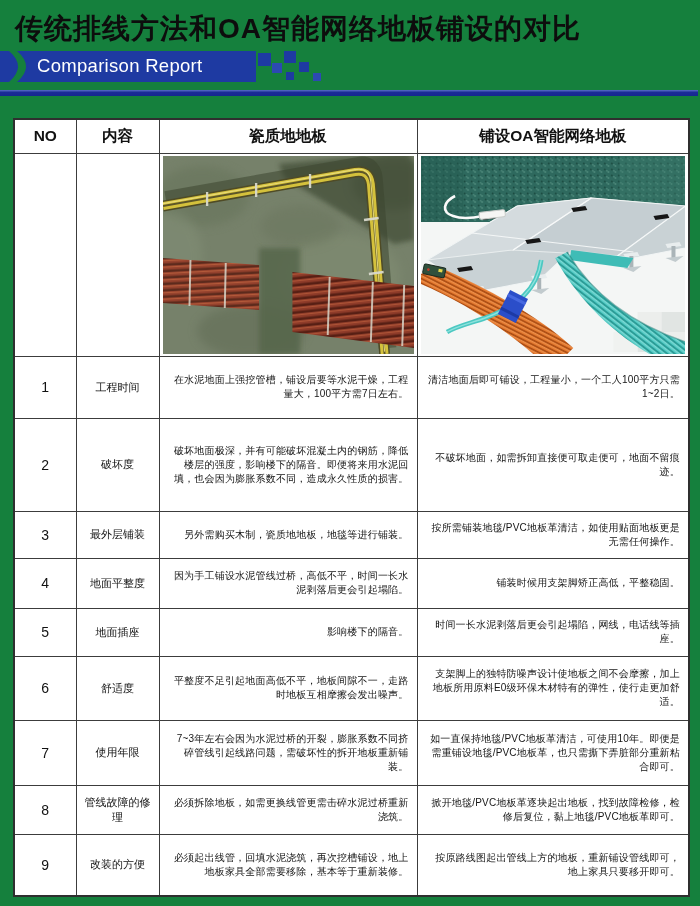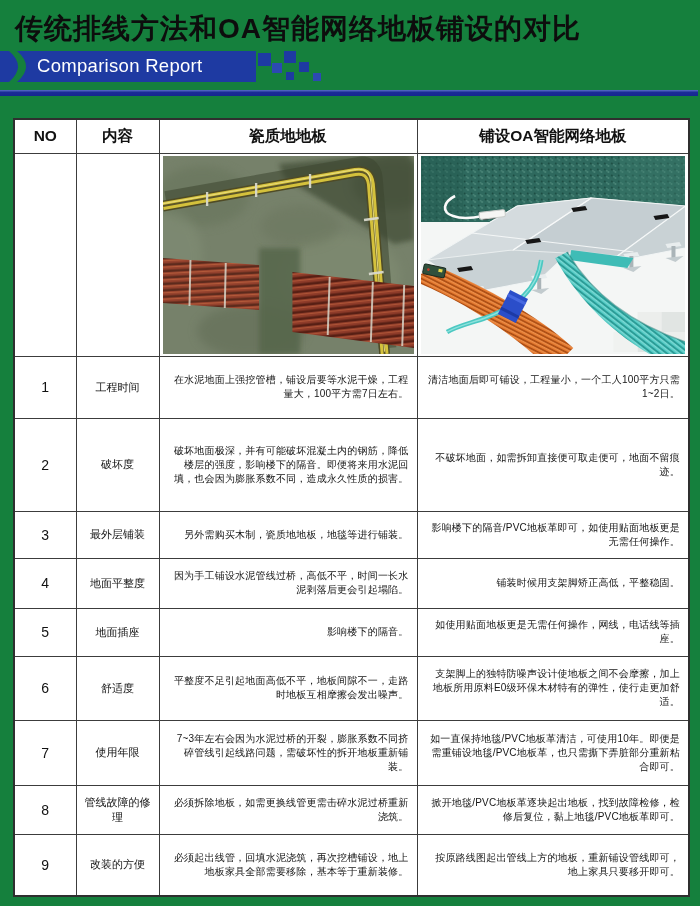--- a/index.html
+++ b/index.html
@@ -224,33 +224,33 @@
     <tr style="height:93px">
       <td class="no-cell">2</td>
       <td class="item-cell">破坏度</td>
       <td class="desc-cell">破坏地面极深，并有可能破坏混凝土内的钢筋，降低楼层的强度，影响楼下的隔音。即便将来用水泥回填，也会因为膨胀系数不同，造成永久性质的损害。</td>
       <td class="desc-cell">不破坏地面，如需拆卸直接便可取走便可，地面不留痕迹。</td>
     </tr>
     <tr style="height:47px">
       <td class="no-cell">3</td>
       <td class="item-cell">最外层铺装</td>
       <td class="desc-cell">另外需购买木制，瓷质地地板，地毯等进行铺装。</td>
-      <td class="desc-cell">影响楼下的隔音/PVC地板革即可，如使用贴面地板更是无需任何操作。</td>
+      <td class="desc-cell">按所需铺装地毯/PVC地板革清洁，如使用贴面地板更是无需任何操作。</td>
     </tr>
     <tr style="height:50px">
       <td class="no-cell">4</td>
       <td class="item-cell">地面平整度</td>
       <td class="desc-cell">因为手工铺设水泥管线过桥，高低不平，时间一长水泥剥落后更会引起塌陷。</td>
       <td class="desc-cell">铺装时候用支架脚矫正高低，平整稳固。</td>
     </tr>
     <tr style="height:48px">
       <td class="no-cell">5</td>
       <td class="item-cell">地面插座</td>
       <td class="desc-cell">影响楼下的隔音。</td>
-      <td class="desc-cell">如使用贴面地板更是无需任何操作，网线，电话线等插座。</td>
+      <td class="desc-cell">时间一长水泥剥落后更会引起塌陷，网线，电话线等插座。</td>
     </tr>
     <tr style="height:64px">
       <td class="no-cell">6</td>
       <td class="item-cell">舒适度</td>
       <td class="desc-cell">平整度不足引起地面高低不平，地板间隙不一，走路时地板互相摩擦会发出噪声。</td>
       <td class="desc-cell">支架脚上的独特防噪声设计使地板之间不会摩擦，加上地板所用原料E0级环保木材特有的弹性，使行走更加舒适。</td>
     </tr>
     <tr style="height:65px">
       <td class="no-cell">7</td>
       <td class="item-cell">使用年限</td>

